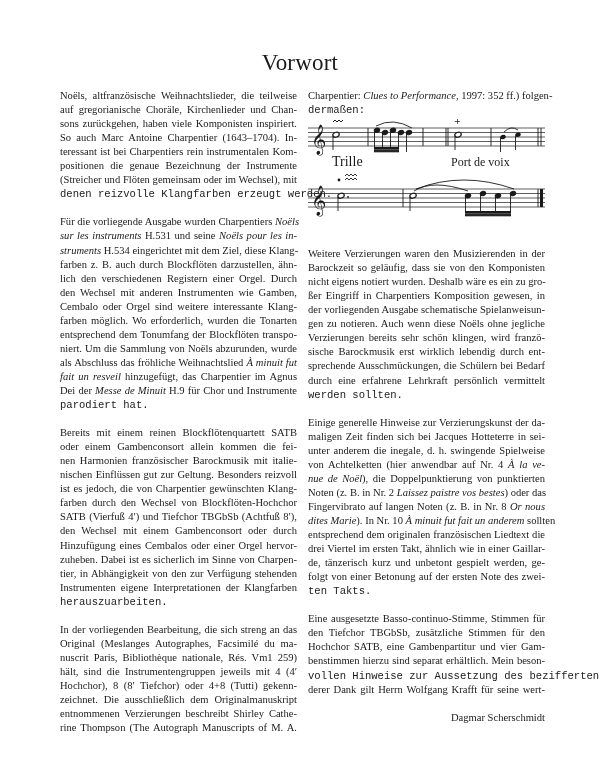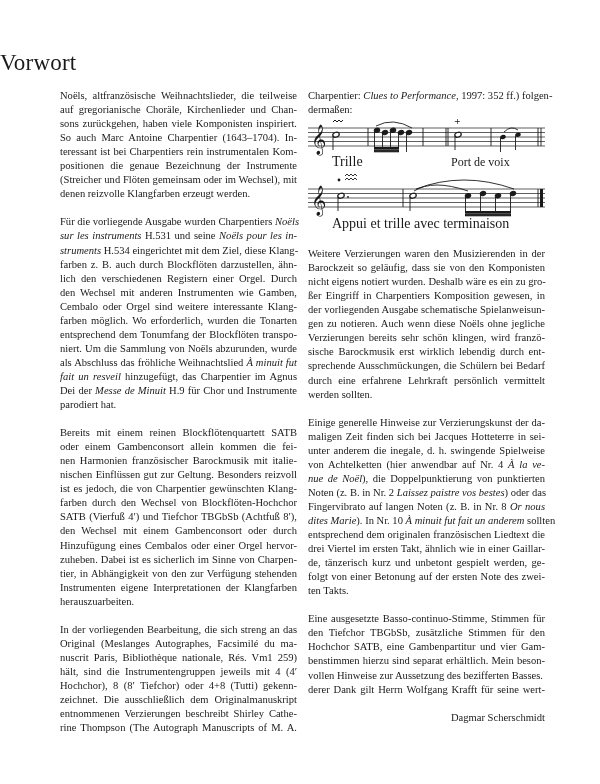--- a/index.html
+++ b/index.html
@@ -1,25 +1,25 @@
 <!DOCTYPE html>
 <html><head>
 <meta charset="utf-8">
 <style>
   html, body { margin: 0; padding: 0; background: #ffffff; }
   body { width: 600px; height: 784px; position: relative; overflow: hidden;
          font-family: "Liberation Serif", "DejaVu Serif", serif; color: #1a1a1a; }
-  .title { position: absolute; top: 50px; left: 0; width: 600px; text-align: left;
+  .title { position: absolute; top: 50px; left: 0; width: 600px; text-align: center;
            font-size: 23px; letter-spacing: 0.2px; color: #1a1a1a; }
   .col { position: absolute; top: 89px; width: 237px; font-size: 10.55px; line-height: 14.05px;
          text-align: justify; hyphens: manual; }
   .col.left { left: 60px; }
   .col.right { left: 308px; }
   .line { display: block; text-align: justify; text-align-last: justify; white-space: nowrap; height: 14.05px; }
-  .line.last { text-align-last: left; }
+  .line.last { text-align-last: left; font-family: Liberation Mono, monospace; }
   .sp { display: block; height: 14.05px; }
   i { font-style: italic; }
   .music { position: relative; width: 237px; height: 122px; margin: 2px 0 6px 0; }
   .music svg { display: block; }
   .sig { text-align: right; }
 </style>
 </head>
 <body>
 
 <div class="title">Vorwort</div>
@@ -164,21 +164,20 @@
         <rect x="157.5" y="92.5" width="45" height="1.6"></rect>
         <rect x="157.5" y="95.2" width="45" height="1.6"></rect>
       </g>
       <path d="M106 72 Q 125 60 160 72" stroke="#1a1a1a" stroke-width="0.9" fill="none"></path>
       <path d="M108 70 Q 155 52 206 70" stroke="#1a1a1a" stroke-width="0.9" fill="none"></path>
       <line x1="230" y1="70" x2="230" y2="88" stroke="#1a1a1a" stroke-width="0.9"></line>
       <rect x="232" y="70" width="3" height="18" fill="#1a1a1a"></rect>
     </svg>
     <div style="position:absolute; left:24px; top:36px; font-size:14px;">Trille</div>
     <div style="position:absolute; left:143px; top:36px; font-size:12px;">Port de voix</div>
-    <div style="position:absolute; left:24px; top:98px; font-size:14px;">Appui et trille avec terminaison</div>
   </div>
 
   <div>
       <span class="line">Weitere Verzierungen waren den Musizierenden in der</span>
       <span class="line">Barockzeit so geläufig, dass sie von den Komponisten</span>
       <span class="line">nicht eigens notiert wurden. Deshalb wäre es ein zu gro-</span>
       <span class="line">ßer Eingriff in Charpentiers Komposition gewesen, in</span>
       <span class="line">der vorliegenden Ausgabe schematische Spielanweisun-</span>
       <span class="line">gen zu notieren. Auch wenn diese Noëls ohne jegliche</span>
       <span class="line">Verzierungen bereits sehr schön klingen, wird franzö-</span>

